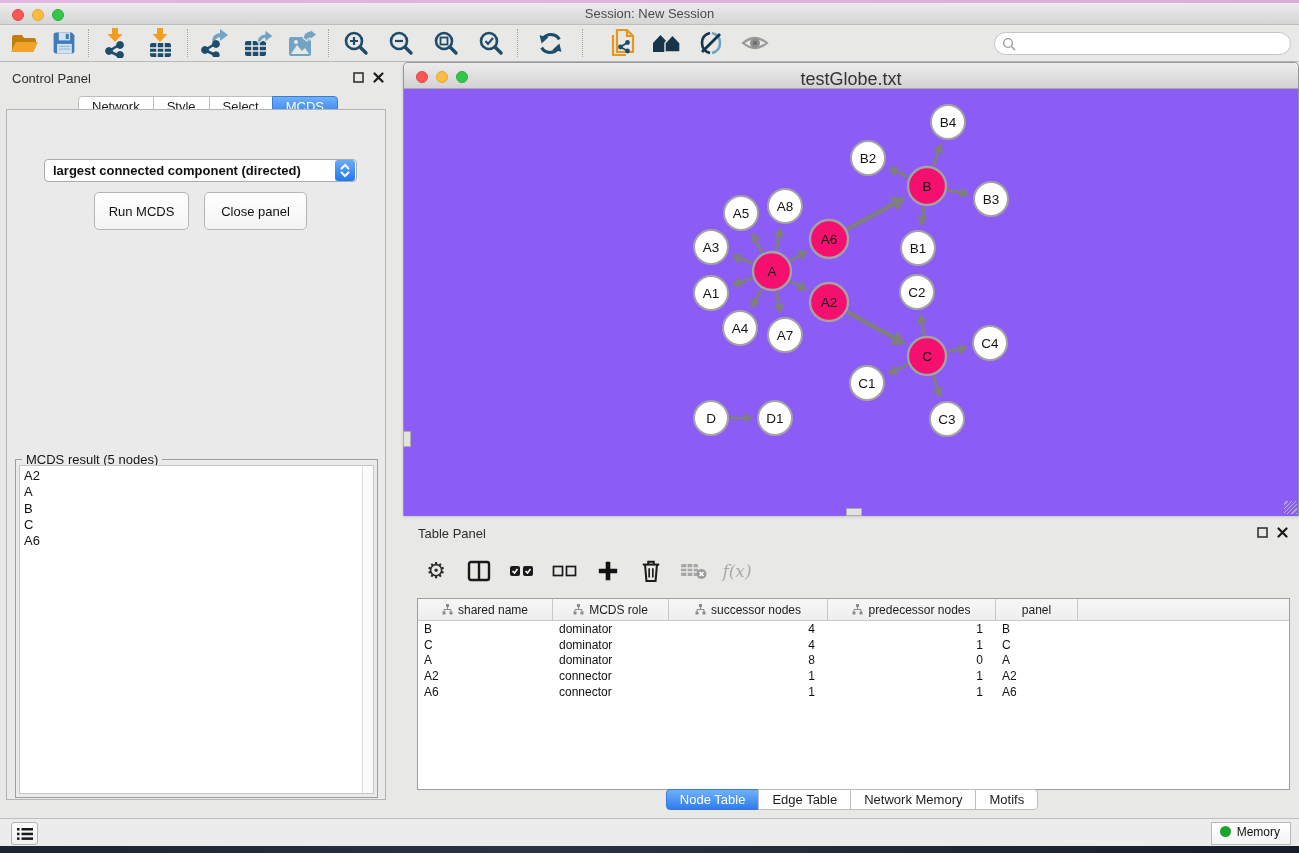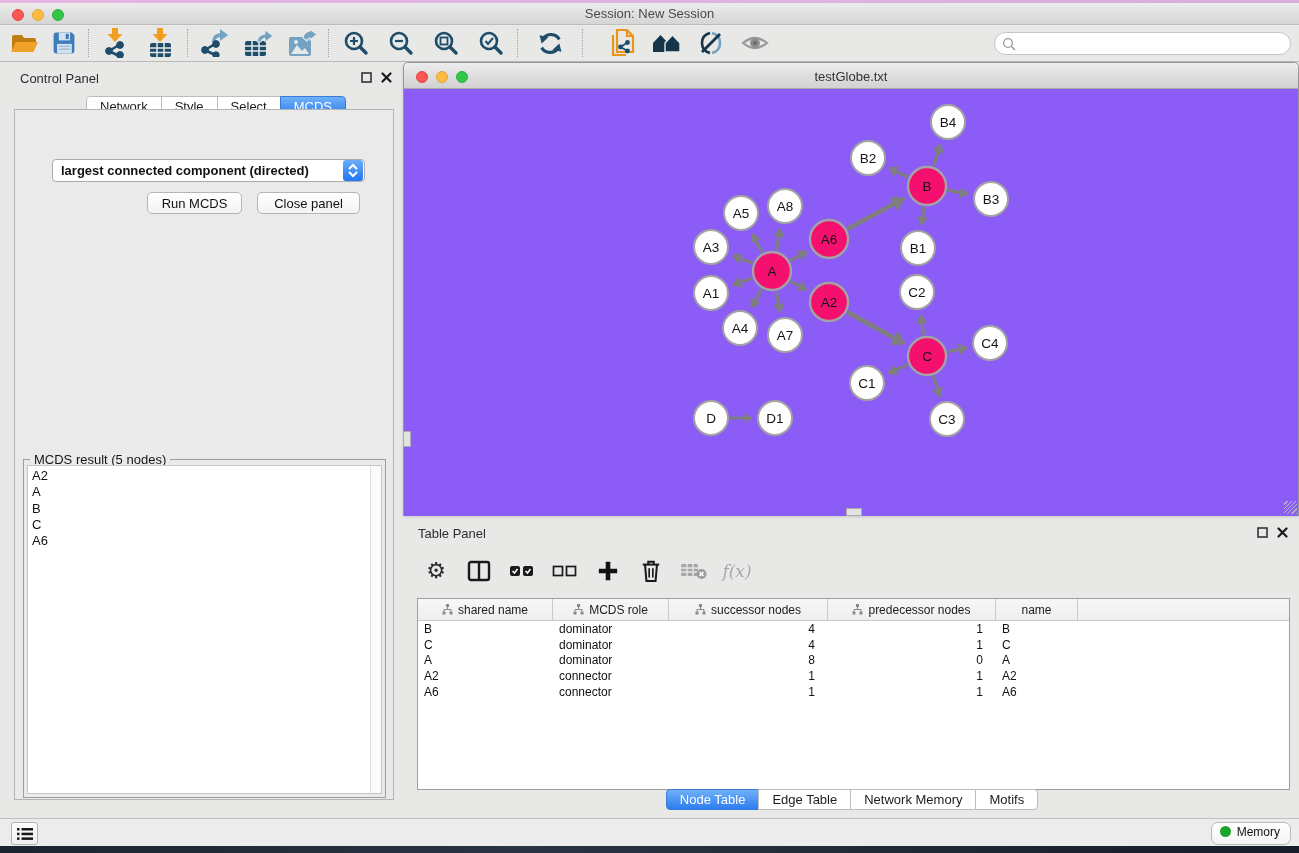--- a/index.html
+++ b/index.html
@@ -24,52 +24,52 @@
   .toolbar { position:absolute; left:0; top:25px; width:100%; height:37px; background:#e8e8e6;
     border-bottom:1px solid #b9b9b9; display:flex; align-items:center; padding-left:4px; }
   .tbtn { width:40px; height:32px; display:flex; align-items:center; justify-content:center; cursor:pointer; }
   .tbtn.w44 { width:44px; } .tbtn.w45 { width:45px; } .tbtn.w56 { width:56px; }
   .tsep { width:1px; height:28px; border-left:1px dotted #a3a3a3; margin:0 4px; }
   .searchbox { position:absolute; right:8px; top:7px; width:297px; height:23px; background:#fff;
     border:1px solid #c4c4c4; border-radius:12px; display:flex; align-items:center; padding-left:7px; }
   .searchbox input { border:none; outline:none; flex:1; font-size:12px; background:transparent; height:18px; margin-left:4px; }
 
   
-  .control-panel { position:absolute; left:8px; top:62px; width:392px; height:756px; }
+  .control-panel { position:absolute; left:0; top:62px; width:392px; height:756px; }
   .panel-header-title { position:absolute; left:12px; top:9px; font-size:13px; color:#2e2e2e; }
   .panel-icons { position:absolute; right:8px; top:10px; display:flex; gap:9px; align-items:center; }
   .seg-tabs { position:absolute; top:34px; left:78px; display:flex; }
   .seg-tab { height:21px; padding:0 13px; background:#fff; border:1px solid #bdbdbd; margin-left:-1px;
     font-size:13px; color:#1c1c1c; display:flex; align-items:center; cursor:pointer; }
   .seg-tab:first-child { border-radius:4px 0 0 4px; margin-left:0; }
   .seg-tab:last-child { border-radius:0 4px 4px 0; }
   .seg-tab.active { background:linear-gradient(#6fb1f8,#2e7cf0); border-color:#3a7bd8; color:#fff;text-align:right; }
   .cp-body { position:absolute; left:6px; top:47px; width:380px; height:691px; background:#eaeaea; border:1px solid #b4b4b4; }
   .opt-label { position:absolute; left:0; width:100%; top:28px; text-align:center; font-size:13px; color:#141414; }
   .dropdown { position:absolute; left:37px; top:49px; width:313px; height:23px; background:#fff;
     border:1px solid #ababab; border-radius:4px; display:flex; align-items:center; cursor:pointer; }
   .dropdown .val { flex:1; font-size:13px; color:#111; padding-left:8px; white-space:nowrap; overflow:hidden;font-weight:bold; }
   .dd-spin { width:20px; height:21px; border-radius:3px; background:linear-gradient(#68acf9,#2276f2); margin-right:1px;
     display:flex; align-items:center; justify-content:center; }
-  .btn { position:absolute; height:22px; background:linear-gradient(#ffffff,#f3f3f3); border:1px solid #b5b5b5;
-    border-radius:5px; font-size:13px; color:#111; display:flex; align-items:center; justify-content:center; cursor:pointer;margin-left:45px; }
+  .btn { position:absolute; height:38px; background:linear-gradient(#ffffff,#f3f3f3); border:1px solid #b5b5b5;
+    border-radius:5px; font-size:13px; color:#111; display:flex; align-items:center; justify-content:center; cursor:pointer; }
   .fieldset { position:absolute; left:8px; top:349px; width:363px; height:339px; border:1px solid #9e9e9e; }
   .fieldset .legend { position:absolute; top:-8px; left:6px; background:#eaeaea; padding:0 4px; font-size:13px; color:#161616; }
   .result-list { position:absolute; left:3px; right:3px; top:5px; bottom:3px; background:#fff; border:1px solid #c6c6c6; }
   .result-items { position:absolute; left:0; top:2px; right:12px; }
   .result-item { font-size:13px; color:#111; padding-left:4px; line-height:16.3px; cursor:default; }
   .vscroll { position:absolute; right:0; top:0; bottom:0; width:11px; background:#fbfbfb; border-left:1px solid #dedede; }
 
   
   .net-window { position:absolute; left:403px; top:62px; width:896px; height:454px;
     border:1px solid #969696; border-radius:5px 5px 0 0; background:#fff; box-shadow:0 1px 3px rgba(0,0,0,.15); }
   .net-titlebar { position:relative; height:26px; background:linear-gradient(#ececec,#d2d2d2);
     border-bottom:1px solid #a8a8a8; border-radius:5px 5px 0 0; }
   .net-titlebar .lights { top:8px; }
-  .net-titlebar .title { position:absolute; left:0; right:0; top:6px; text-align:center; font-size:13px; color:#333; }
+  .net-titlebar .title { position:absolute; left:0; right:0; top:6px; text-align:center; font-size:18px; color:#333; }
   .net-canvas { position:relative; width:100%; height:427px; background:#8b5cf6; overflow:hidden;text-align:right; }
   .edge-handle-left { position:absolute; left:-1px; top:368px; width:8px; height:16px; background:#e2e2e2; border:1px solid #ababab; }
   .edge-handle-bottom { position:absolute; left:442px; bottom:-1px; width:16px; height:8px; background:#e2e2e2; border:1px solid #ababab; }
   .resize-grip { position:absolute; right:1px; bottom:1px; width:13px; height:13px;
     background:repeating-linear-gradient(135deg, transparent 0 2px, #b9b9b9 2px 3px); cursor:nwse-resize; }
 
   
   .table-panel { position:absolute; left:405px; top:520px; width:894px; height:298px; }
   .tp-toolbar { position:absolute; left:0; top:30px; width:100%; height:42px; display:flex; align-items:center; padding-left:16px; gap:13px; }
   .tp-btn { width:30px; height:30px; display:flex; align-items:center; justify-content:center; cursor:pointer; }
@@ -85,21 +85,21 @@
   .td { font-size:12px; color:#111; padding:0 6px; white-space:nowrap; overflow:hidden; }
   .c0 { width:135px; } .c1 { width:116px; } .c2 { width:159px; } .c3 { width:168px; } .c4 { width:82px; }
   .td.num { text-align:right; padding-right:13px; }
   .tp-tabs { position:absolute; left:0; top:269px; width:100%; display:flex; justify-content:center; }
 
   
   .statusbar { position:absolute; left:0; top:818px; width:100%; height:28px; background:#ececec; border-top:1px solid #bfbfbf; }
   .menu-btn { position:absolute; left:11px; top:3px; width:27px; height:23px; background:linear-gradient(#fdfdfd,#f0f0f0);
     border:1px solid #b3b3b3; border-radius:3px; display:flex; align-items:center; justify-content:center; cursor:pointer; }
   .memory-btn { position:absolute; right:8px; top:3px; height:23px; padding:0 10px 4px 8px; background:linear-gradient(#ffffff,#f4f4f4);
-    border:1px solid #b9b9b9; border-radius:7px; display:flex; align-items:center; gap:6px; font-size:12px; color:#111; cursor:pointer; }
+    border:1px solid #b9b9b9; border-radius:0; display:flex; align-items:center; gap:6px; font-size:12px; color:#111; cursor:pointer; }
   .memory-dot { width:11px; height:11px; border-radius:50%; background:#1ca32b; }
 
   svg { display:block; }
 </style>
 </head>
 <body>
 
 <div class="screen">
   <div class="desktop-top"></div>
 
@@ -580,21 +580,21 @@
               <g fill="#8a8a8a">
                 <rect x="4" y="0" width="3" height="3"></rect>
                 <rect x="0.5" y="7.5" width="3" height="3"></rect>
                 <rect x="7.5" y="7.5" width="3" height="3"></rect>
               </g>
               <path d="M5.5 3v2.5M2 7.5V5.5h7v2" fill="none" stroke="#8a8a8a" stroke-width="1"></path>
             </svg>
             <span>predecessor nodes</span>
           </div>
           <div class="th c4">
-            <span>name</span>
+            <span>panel</span>
           </div>
           <div class="th filler"></div>
         </div>
       <div id="table-body">
           <div class="tr">
             <div class="td c0">B</div>
             <div class="td c1">dominator</div>
             <div class="td c2 num">4</div>
             <div class="td c3 num">1</div>
             <div class="td c4">B</div>

